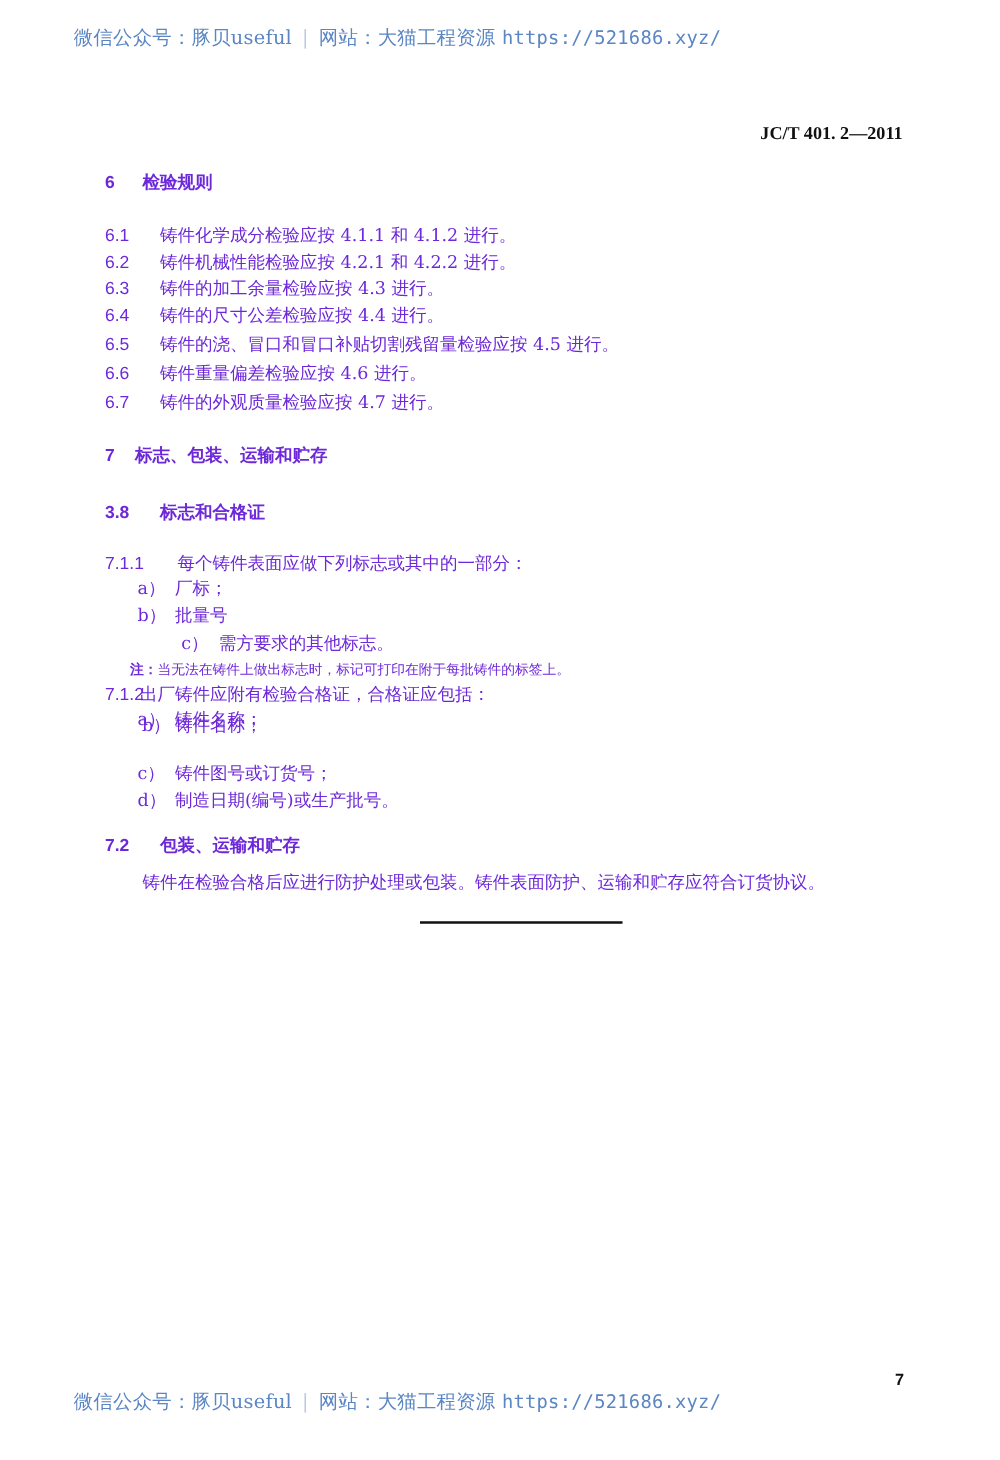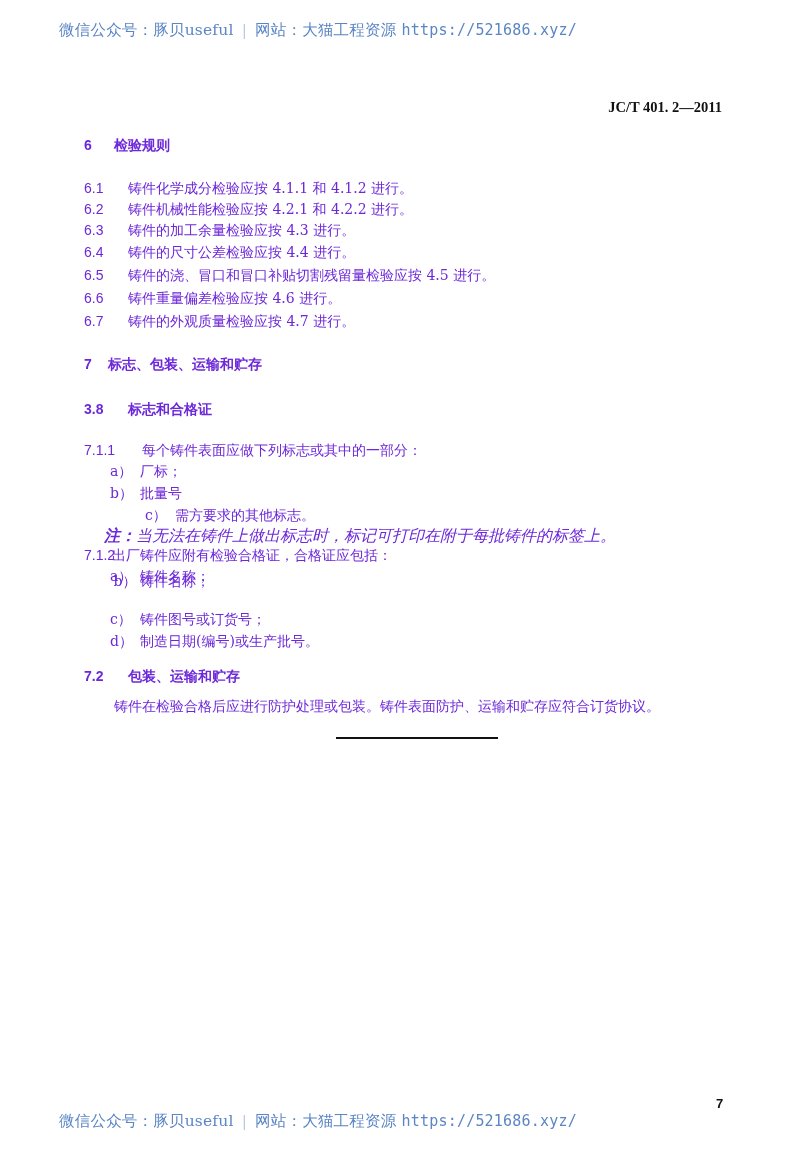--- a/index.html
+++ b/index.html
@@ -74,22 +74,21 @@
       font-family: "Liberation Sans", "DejaVu Sans", sans-serif;
     }
     .clause .num { width: 44px; }
     .sub .num { width: 58px; }
     .item .num { width: 30px; font-family: "DejaVu Serif", serif; }
     .h1 .num { width: 30px; }
     .h1b .num { width: 24px; }
     .h2 .num { width: 44px; }
     .note {
       font-family: "DejaVu Sans", "Liberation Sans", sans-serif;
-      font-size: 16px;
-      font-style: italic;
+      font-size: 11px;
     }
     .note .note-label { font-weight: bold; }
 
     .end-rule {
       position: absolute;
       left: 336px;
       top: 737px;
       width: 162px;
       height: 0;
       border-top: 2px solid #111;

